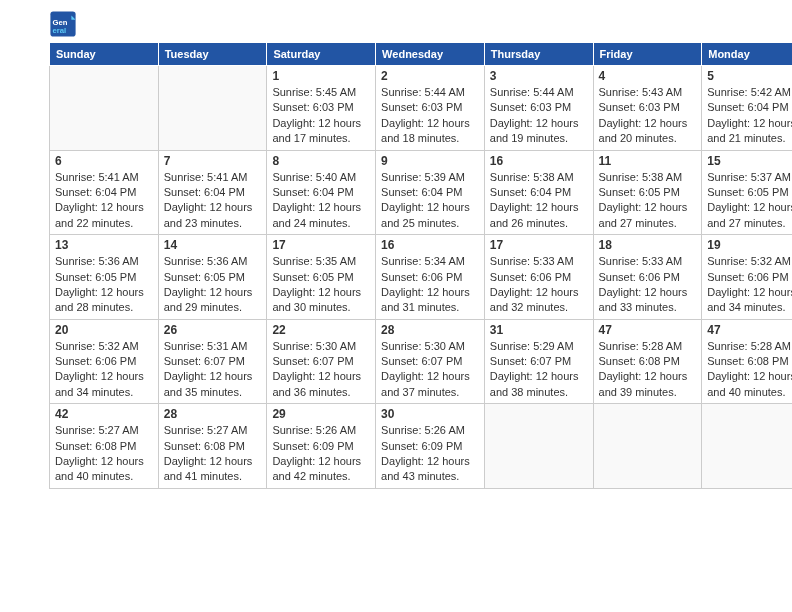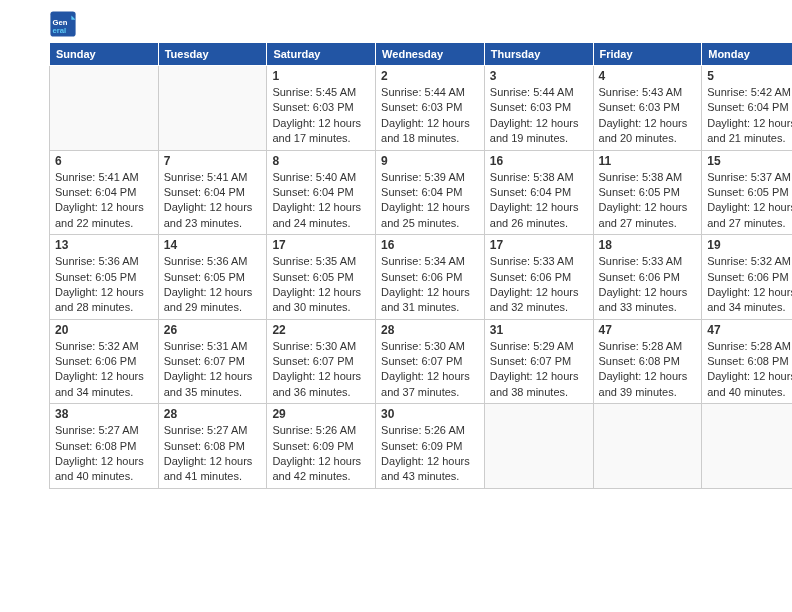--- a/index.html
+++ b/index.html
@@ -231,21 +231,21 @@
             <span class="day-num">47</span>
             <div class="day-info">Sunrise: 5:28 AM<br>Sunset: 6:08 PM<br>Daylight: 12 hours and 39 minutes.</div>
           </td>
           <td>
             <span class="day-num">47</span>
             <div class="day-info">Sunrise: 5:28 AM<br>Sunset: 6:08 PM<br>Daylight: 12 hours and 40 minutes.</div>
           </td>
         </tr>
         <tr>
           <td>
-            <span class="day-num">38</span>
+            <span class="day-num">42</span>
             <div class="day-info">Sunrise: 5:27 AM<br>Sunset: 6:08 PM<br>Daylight: 12 hours and 40 minutes.</div>
           </td>
           <td>
             <span class="day-num">28</span>
             <div class="day-info">Sunrise: 5:27 AM<br>Sunset: 6:08 PM<br>Daylight: 12 hours and 41 minutes.</div>
           </td>
           <td>
             <span class="day-num">29</span>
             <div class="day-info">Sunrise: 5:26 AM<br>Sunset: 6:09 PM<br>Daylight: 12 hours and 42 minutes.</div>
           </td>

